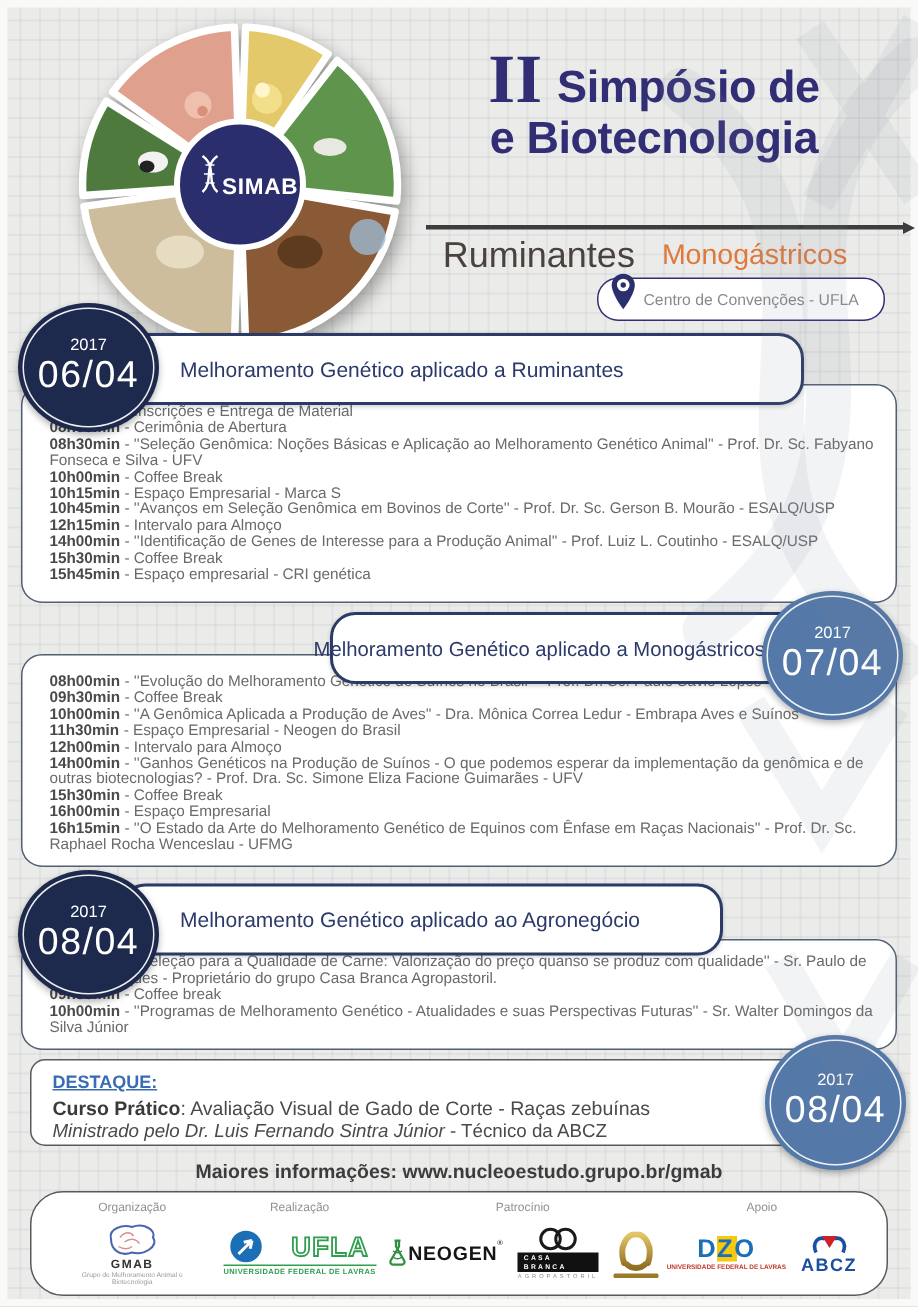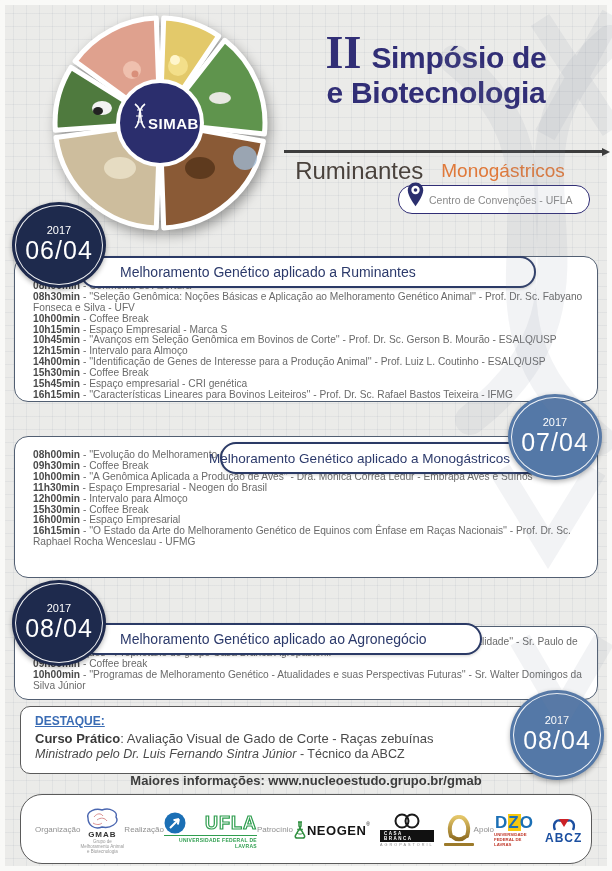--- a/index.html
+++ b/index.html
@@ -29,43 +29,43 @@
   .venue .pin{position:absolute;left:8px;top:-4px;}
   .venue span{margin-left:30px;font-size:10.5px;color:#8a8a8a;white-space:nowrap;}
   
   .badge{position:absolute;width:94px;height:86px;border-radius:50%;display:flex;flex-direction:column;align-items:center;justify-content:center;color:#fff;z-index:4;box-shadow:0 2px 5px rgba(0,0,0,.3);}
   .badge::before{content:"";position:absolute;inset:3px;border:1.5px solid rgba(255,255,255,.92);border-radius:50%;}
   .badge.dark{background:#1e2a4d;}
   .badge.blue{background:#5478a7;}
   .byear{font-size:11px;line-height:1;}
   .bdate{font-size:25px;line-height:1.15;letter-spacing:1px;}
   
-  .pill{position:absolute;height:32px;background:#fff;border:2px solid #2b3a66;border-radius:17px;display:flex;align-items:center;color:#2c3a6b;font-size:14px;z-index:3;box-shadow:0 1px 3px rgba(0,0,0,.18);white-space:nowrap;box-sizing:border-box;margin-top:34px;}
+  .pill{position:absolute;height:48px;background:#fff;border:2px solid #2b3a66;border-radius:17px;display:flex;align-items:center;color:#2c3a6b;font-size:14px;z-index:3;box-shadow:0 1px 3px rgba(0,0,0,.18);white-space:nowrap;box-sizing:border-box;}
   .pill1{left:80px;top:222px;width:456px;padding-left:38px;}
   .pill2{left:220px;top:408px;width:350px;justify-content:flex-end;padding-right:58px;font-size:13.5px;}
   .pill3{left:80px;top:589px;width:402px;padding-left:38px;}
   
   .schedbox{position:absolute;left:14px;width:584px;background:#fff;border:1.5px solid #525f72;border-radius:14px;z-index:2;box-sizing:border-box;}
   .box1{top:256px;height:146px;padding:13px 14px 0 18px;}
   .box2{top:436px;height:142px;padding:13px 14px 0 18px;}
   .box3{top:626px;height:74px;padding:10px 14px 0 18px;}
   .row{font-size:10.2px;line-height:10.9px;color:#6a6a6a;}
   .tm{font-weight:bold;color:#4a4a4a;}
   .dx{margin-left:3px;}
   
-  .destaque{position:absolute;left:20px;top:706px;width:524px;height:68px;background:#fff;border:1.5px solid #5a5a5a;border-radius:10px;z-index:2;box-sizing:border-box;padding:7px 14px;}
+  .destaque{position:absolute;left:20px;top:706px;width:524px;height:58px;background:#fff;border:1.5px solid #5a5a5a;border-radius:10px;z-index:2;box-sizing:border-box;padding:7px 14px;}
   .d-label{font-size:12px;font-weight:bold;color:#3a6cb4;text-decoration:underline;margin-bottom:3px;}
   .d-line1{font-size:13px;color:#4a4a4a;line-height:1.25;}
   .d-line1 b{color:#3a3a3a;}
   .d-line2{font-size:12.5px;color:#4a4a4a;line-height:1.25;}
   .ital{font-style:italic;}
   
   .info{position:absolute;left:0;right:0;top:773px;text-align:center;font-size:13px;font-weight:bold;color:#3c3c3c;z-index:2;}
   .footer{position:absolute;left:20px;top:794px;width:572px;height:70px;background:#fff;border:1.2px solid #5a5a5a;border-radius:22px;z-index:2;box-sizing:border-box;display:flex;padding:5px 14px 3px;}
-  .fgroup{display:flex;flex-direction:row;align-items:center;}
+  .fgroup{display:flex;flex-direction:column;align-items:center;}
   .fg1{flex:1.0;} .fg2{flex:1.1;text-align:right;} .fg3{flex:1.3;} .fg4{flex:1.6;}
   .flabel{font-size:8px;color:#909090;margin-bottom:2px;}
   .flogos{display:flex;align-items:center;justify-content:center;gap:10px;flex:1;}
   .logo-block{display:flex;flex-direction:column;align-items:center;justify-content:center;}
   .logo-block.rowdir{flex-direction:row;align-items:center;}
   .gmab-text{font-size:8px;font-weight:bold;color:#333;letter-spacing:1px;line-height:1;}
   .logo-caption{font-size:4.5px;color:#999;max-width:90px;text-align:center;line-height:1.15;}
   .ufla-row{display:flex;align-items:center;gap:19px;}
   .ufla-text{font-size:18px;font-weight:bold;color:#fff;-webkit-text-stroke:1.2px #2f9e4f;letter-spacing:1px;line-height:1;}
   .ufla-caption{font-size:5px;color:#2f9e4f;font-weight:bold;border-top:1.5px solid #2f9e4f;padding-top:1px;letter-spacing:.3px;margin-top:1px;}
@@ -146,36 +146,36 @@
     <div class="row"><span class="tm">07h30min</span><span class="dx">- Inscrições e Entrega de Material</span></div>
     <div class="row"><span class="tm">08h00min</span><span class="dx">- Cerimônia de Abertura</span></div>
     <div class="row"><span class="tm">08h30min</span><span class="dx">- ''Seleção Genômica: Noções Básicas e Aplicação ao Melhoramento Genético Animal'' - Prof. Dr. Sc. Fabyano Fonseca e Silva - UFV</span></div>
     <div class="row"><span class="tm">10h00min</span><span class="dx">- Coffee Break</span></div>
     <div class="row"><span class="tm">10h15min</span><span class="dx">- Espaço Empresarial - Marca S</span></div>
     <div class="row"><span class="tm">10h45min</span><span class="dx">- ''Avanços em Seleção Genômica em Bovinos de Corte'' - Prof. Dr. Sc. Gerson B. Mourão - ESALQ/USP</span></div>
     <div class="row"><span class="tm">12h15min</span><span class="dx">- Intervalo para Almoço</span></div>
     <div class="row"><span class="tm">14h00min</span><span class="dx">- ''Identificação de Genes de Interesse para a Produção Animal'' - Prof. Luiz L. Coutinho - ESALQ/USP</span></div>
     <div class="row"><span class="tm">15h30min</span><span class="dx">- Coffee Break</span></div>
     <div class="row"><span class="tm">15h45min</span><span class="dx">- Espaço empresarial - CRI genética</span></div>
-    <div class="row"><span class="tm">16h15min</span><span class="dx">- ''Características Lineares para Bovinos Leiteiros'' - Prof. Dr. Sc. Rafael Bastos Teixeira - IFMG</span></div>
   </div>
 
   <div class="pill pill2">
     <span>Melhoramento Genético aplicado a Monogástricos</span>
   </div>
   <div class="badge blue" style="left:508px;top:394px;">
     <span class="byear">2017</span>
     <span class="bdate">07/04</span>
   </div>
   <div class="schedbox box2">
     <div class="row"><span class="tm">08h00min</span><span class="dx">- ''Evolução do Melhoramento Genético de Suínos no Brasil'' - Prof. Dr. Sc. Paulo Sávio Lopes - UFV</span></div>
     <div class="row"><span class="tm">09h30min</span><span class="dx">- Coffee Break</span></div>
     <div class="row"><span class="tm">10h00min</span><span class="dx">- ''A Genômica Aplicada a Produção de Aves'' - Dra. Mônica Correa Ledur - Embrapa Aves e Suínos</span></div>
     <div class="row"><span class="tm">11h30min</span><span class="dx">- Espaço Empresarial - Neogen do Brasil</span></div>
     <div class="row"><span class="tm">12h00min</span><span class="dx">- Intervalo para Almoço</span></div>
+    <div class="row"><span class="tm">14h00min</span><span class="dx">- ''Ganhos Genéticos na Produção de Suínos - O que podemos esperar da implementação da genômica e de outras biotecnologias? - Prof. Dra. Sc. Simone Eliza Facione Guimarães - UFV</span></div>
     <div class="row"><span class="tm">15h30min</span><span class="dx">- Coffee Break</span></div>
     <div class="row"><span class="tm">16h00min</span><span class="dx">- Espaço Empresarial</span></div>
     <div class="row"><span class="tm">16h15min</span><span class="dx">- ''O Estado da Arte do Melhoramento Genético de Equinos com Ênfase em Raças Nacionais'' - Prof. Dr. Sc. Raphael Rocha Wenceslau - UFMG</span></div>
   </div>
 
   <div class="badge dark" style="left:12px;top:580px;">
     <span class="byear">2017</span>
     <span class="bdate">08/04</span>
   </div>
   <div class="pill pill3">

